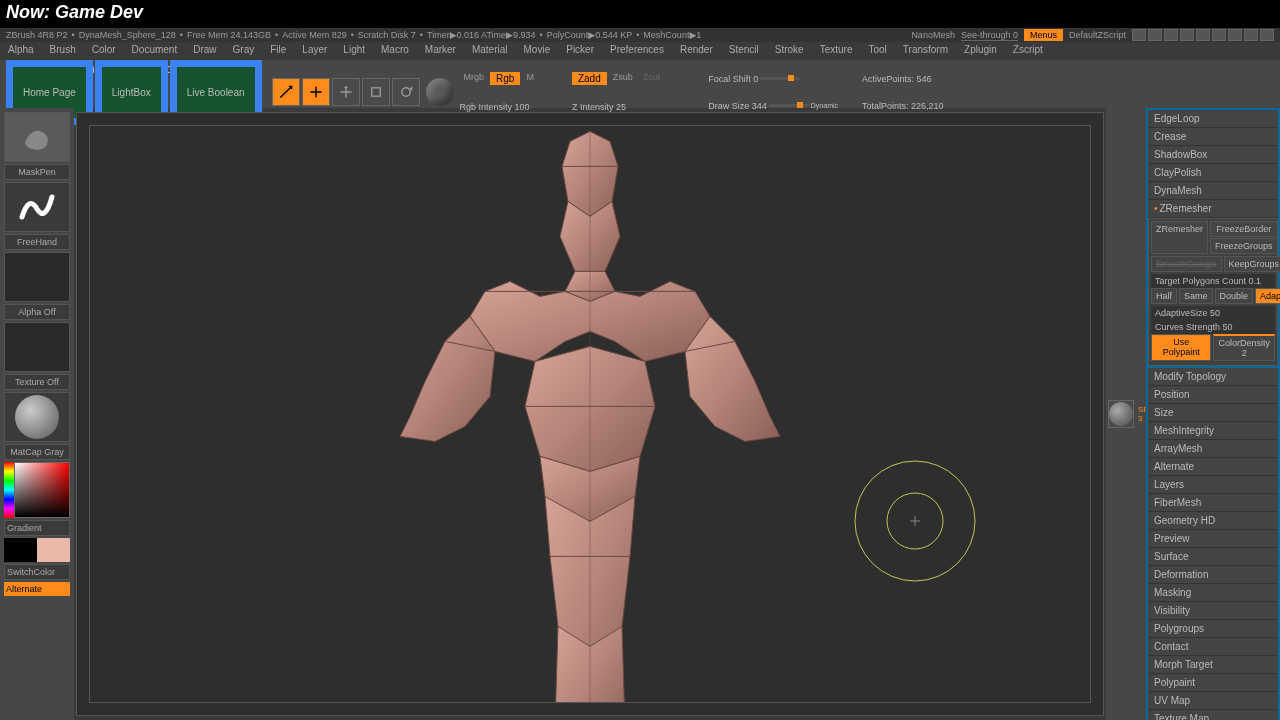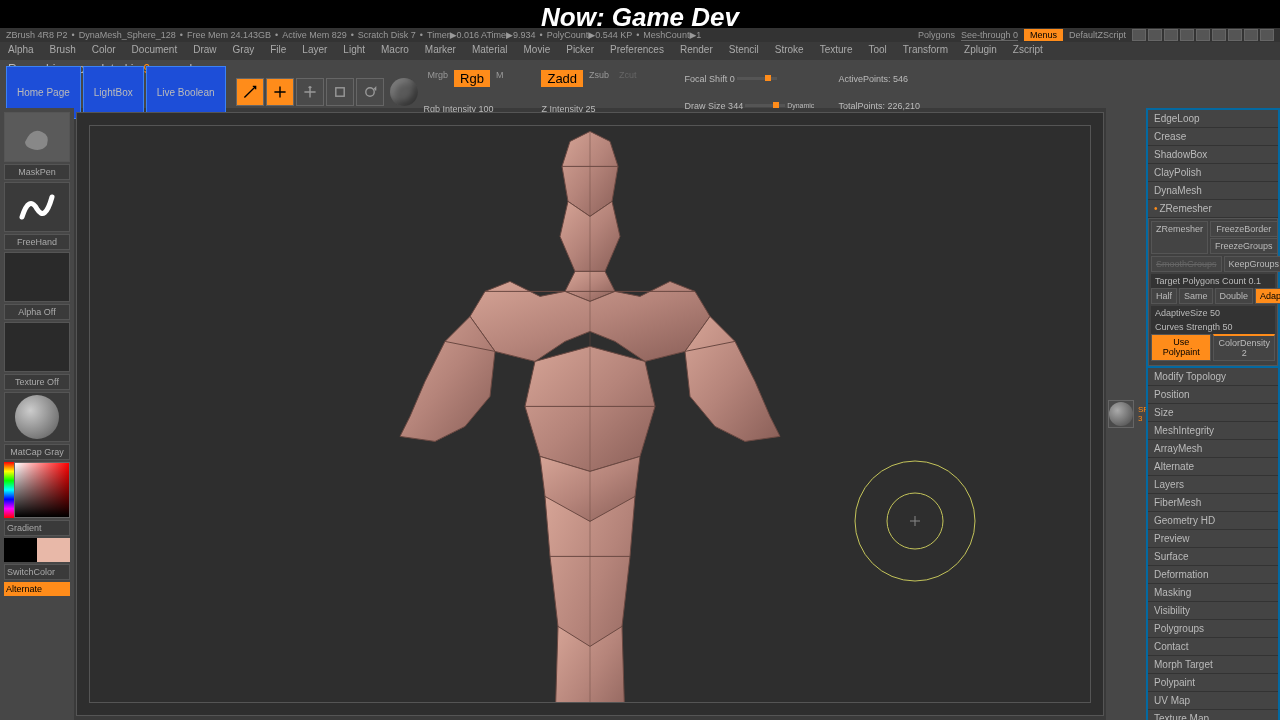--- a/index.html
+++ b/index.html
@@ -1,35 +1,35 @@
 <!DOCTYPE html>
 <html><head>
 <meta charset="utf-8">
 <style>
 * { margin: 0; padding: 0; box-sizing: border-box; font-family: Arial, sans-serif; }
 body { background: #3a3a3a; color: #ccc; width: 1280px; height: 720px; overflow: hidden; font-size: 10px; }
-.title-bar { background: #000; color: #fff; font-size: 26px; font-weight: bold; padding: 2px 6px; height: 28px; font-style: italic; text-align: center; }
+.title-bar { background: #000; color: #fff; font-size: 18px; font-weight: bold; padding: 2px 6px; height: 28px; font-style: italic; }
 .info-bar { background: #333; color: #999; font-size: 9px; padding: 2px 6px; height: 14px; display: flex; align-items: center; white-space: nowrap; justify-content: space-between; }
 .info-bar .dot { margin: 0 4px; }
 .info-right { margin-left: auto; display: flex; gap: 6px; align-items: center; }
 .menu-btn { background: #ff8c1a; color: #000; padding: 1px 6px; }
 .info-icons { display: flex; gap: 2px; }
 .info-icons span { width: 14px; height: 12px; background: #555; border: 1px solid #666; display: inline-block; }
 .menu-bar { background: #3a3a3a; font-size: 10px; padding: 2px 0; height: 18px; display: flex; }
 .menu-bar span { padding: 0 8px; color: #aaa; cursor: pointer; }
 .status-bar { background: #474747; font-size: 12px; padding: 2px 8px; height: 16px; color: #bbb; }
 .status-bar .n { color: #ff8c1a; }
 .toolbar { background: #474747; height: 32px; display: flex; align-items: center; padding: 0 6px; gap: 2px; }
-.tb-btn { background: #1d4ed8; color: #bbb; padding: 20px 10px; font-size: 10px; border: 1px solid #3b82f6; }
+.tb-btn { background: #14532d; color: #bbb; padding: 20px 10px; font-size: 10px; border: 7px solid #3b82f6; }
 .tb-tool { width: 28px; height: 28px; background: #4a4a4a; border: 1px solid #666; display: flex; flex-direction: column; align-items: center; justify-content: center; }
 .tb-tool.active { background: #ff8c1a; color: #000; }
 .tb-sphere { width: 28px; height: 28px; background: #5a5a5a; border-radius: 50%; margin: 0 4px; box-shadow: inset -4px -4px 6px rgba(0,0,0,0.4), inset 4px 4px 6px rgba(255,255,255,0.2); }
 .tb-group { display: flex; flex-direction: column; gap: 17px; font-size: 9px; }
 .tb-label { color: #999; padding: 0 4px; }
-.tb-pill { background: #ff8c1a; color: #000; padding: 1px 6px; font-size: 13px; }
+.tb-pill { background: #ff8c1a; color: #000; padding: 1px 6px; font-size: 10px; }
 .tb-slider { display: flex; align-items: center; gap: 2px; font-size: 9px; color: #bbb; }
 .tb-slider .bar { width: 40px; height: 3px; background: #555; position: relative; }
 .tb-slider .bar::after { content: ''; position: absolute; width: 6px; height: 6px; background: #ff8c1a; top: -2px; left: 70%; }
 .main { display: flex; height: calc(720px - 108px); }
 .left-panel { width: 74px; background: #474747; padding: 4px; display: flex; flex-direction: column; gap: 2px; }
 .lp-slot { background: #3a3a3a; border: 1px solid #555; text-align: center; font-size: 9px; color: #aaa; padding: 2px; }
 .lp-thumb { height: 50px; display: flex; align-items: center; justify-content: center; }
 .lp-mask { background: #5a5a5a; }
 .lp-stroke svg { width: 40px; height: 40px; }
 .lp-sphere { background: radial-gradient(circle at 35% 35%, #ccc, #555); border-radius: 50%; width: 44px; height: 44px; margin: 0 auto; }
@@ -74,21 +74,21 @@
   <span>Active Mem 829</span>
     <span class="dot">•</span>
   <span>Scratch Disk 7</span>
     <span class="dot">•</span>
   <span>Timer▶0.016 ATime▶9.934</span>
     <span class="dot">•</span>
   <span>PolyCount▶0.544 KP</span>
     <span class="dot">•</span>
   <span>MeshCount▶1</span>
   <div class="info-right">
-    <span>Polygons</span>
+    <span>NanoMesh</span>
     <span style="border-bottom:1px solid #666">See-through  0</span>
     <span class="menu-btn">Menus</span>
     <span>DefaultZScript</span>
     <div class="info-icons">
       <span></span>
       <span></span>
       <span></span>
       <span></span>
       <span></span>
       <span></span>

